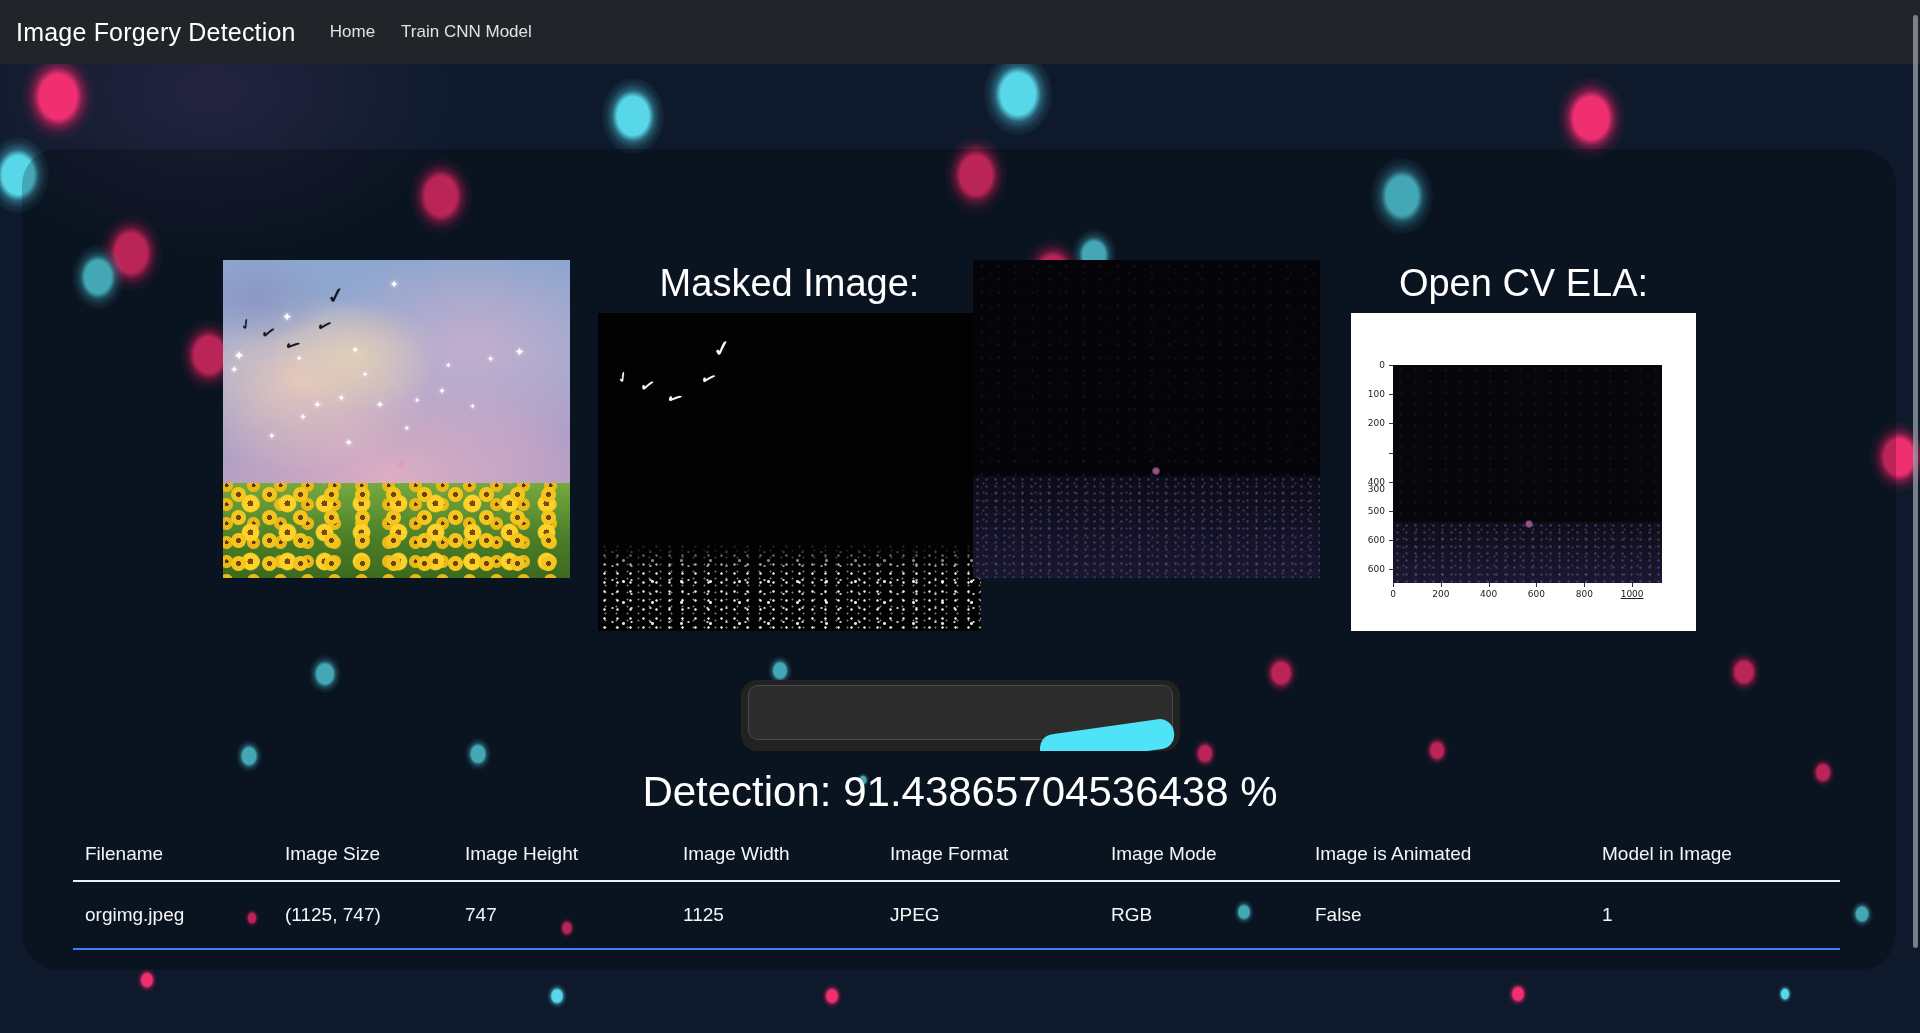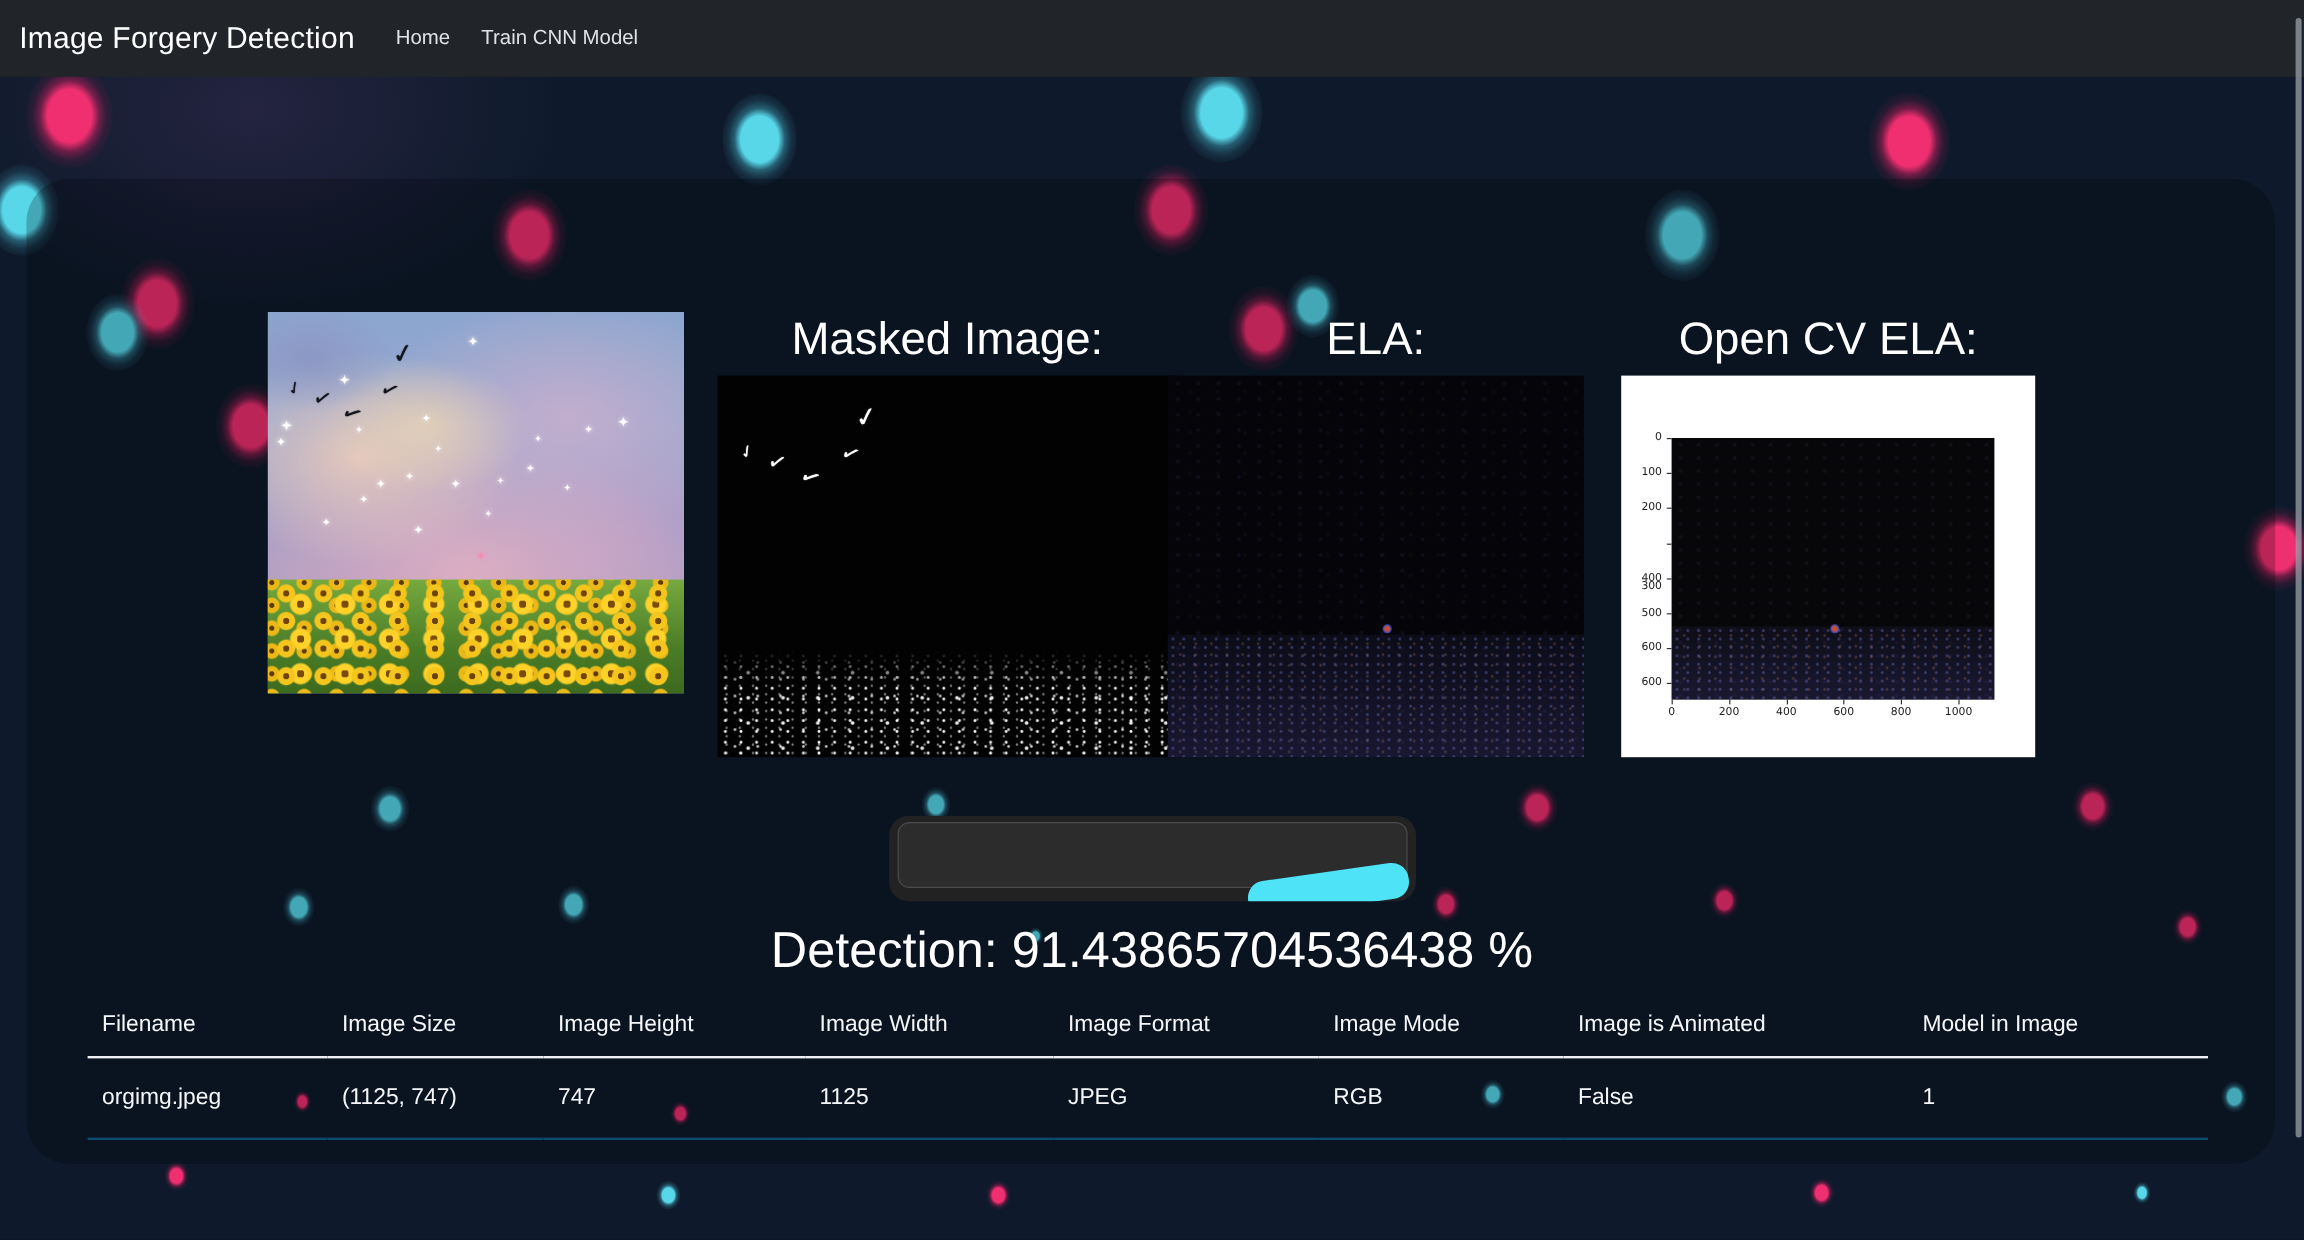--- a/index.html
+++ b/index.html
@@ -67,21 +67,21 @@
   .results-inner{position:absolute;left:7px;right:7px;top:5px;bottom:11px;background:#2c2c2d;
            border:1px solid #4b4b4b;border-radius:10px;z-index:1}
   .results-cyan{position:absolute;right:4px;bottom:4px;width:135px;height:30px;background:var(--resacc,#4fe3f7);
            border-radius:14px;transform:rotate(-8deg);transform-origin:100% 100%;z-index:2}
   .results-text{position:relative;z-index:3;font-size:40px;margin-bottom:8px;color:#fff}
   .confidence{position:absolute;left:0;top:768px;width:100%;text-align:center;font-size:42px;color:#fff;z-index:6}
   .infotable{position:absolute;left:73px;top:828px;width:1767px;border-collapse:collapse;
              color:#f4f6f8;font-size:19px;z-index:6}
   .infotable th{height:52px;border-bottom:2px solid #eef1f4;font-weight:400;padding:0 0 0 12px;
                 text-align:left;vertical-align:middle}
-  .infotable td{height:66px;border-bottom:2px solid #0c4a6e;padding:0 0 0 12px;vertical-align:middle}
+  .infotable td{height:66px;border-bottom:2px solid #3b82f6;padding:0 0 0 12px;vertical-align:middle}
   .sb-thumb{position:absolute;right:2px;top:15px;width:5px;height:933px;background:#9aa0a8;
             border-radius:3px;opacity:.75;z-index:50}
 </style>
 </head>
 <body>
 
 <div class="glowA"></div>
 <div id="particles">
     <div class="dot pink" style="left: 22px; top: 52.5px; width: 72px; height: 87px;"></div>
     <div class="dot pink" style="left: 99.8px; top: 215.3px; width: 62.4px; height: 75.4px;"></div>
@@ -169,21 +169,20 @@
         <span class="bird" style="left: 5%; top: 18%; font-size: 14px; transform: rotate(-30deg); color: rgb(255, 255, 255);">✓</span>
         <span class="bird" style="left: 11%; top: 20%; font-size: 18px; transform: rotate(15deg); color: rgb(255, 255, 255);">✓</span>
         <span class="bird" style="left: 27%; top: 18%; font-size: 18px; transform: rotate(25deg); color: rgb(255, 255, 255);">✓</span>
         <span class="bird" style="left: 18%; top: 24%; font-size: 19px; transform: rotate(35deg); color: rgb(255, 255, 255);">✓</span>
       </div>
     <div class="speckles"></div>
   </div>
 </div>
 
 <div class="fig" style="left:973px;width:347px">
-  <h2>ELA:</h2>
   <div class="imgbox elafill">
     <div class="ela-low"></div>
     <div class="ela-spot"></div>
   </div>
 </div>
 
 <div class="fig" style="left:1351px;width:345px">
   <h2>Open CV ELA:</h2>
   <div class="imgbox whitebox" id="whitebox">
     <div class="plot">
@@ -209,21 +208,21 @@
       <div class="tick-label" style="left: 27px; top: 277px; width: 30px; text-align: center;">0</div>
       <div class="tick-mark" style="left: 42px; top: 270px; width: 1px; height: 4px;"></div>
       <div class="tick-label" style="left: 74.8222px; top: 277px; width: 30px; text-align: center;">200</div>
       <div class="tick-mark" style="left: 89.8222px; top: 270px; width: 1px; height: 4px;"></div>
       <div class="tick-label" style="left: 122.644px; top: 277px; width: 30px; text-align: center;">400</div>
       <div class="tick-mark" style="left: 137.644px; top: 270px; width: 1px; height: 4px;"></div>
       <div class="tick-label" style="left: 170.467px; top: 277px; width: 30px; text-align: center;">600</div>
       <div class="tick-mark" style="left: 185.467px; top: 270px; width: 1px; height: 4px;"></div>
       <div class="tick-label" style="left: 218.289px; top: 277px; width: 30px; text-align: center;">800</div>
       <div class="tick-mark" style="left: 233.289px; top: 270px; width: 1px; height: 4px;"></div>
-      <div class="tick-label" style="left: 266.111px; top: 277px; width: 30px; text-align: center;">1000</div>
+      <div class="tick-label" style="left: 266.111px; top: 277px; width: 30px; text-align: center; text-decoration: underline;">1000</div>
       <div class="tick-mark" style="left: 281.111px; top: 270px; width: 1px; height: 4px;"></div>
     </div>
 </div>
 
 <div class="results">
   <div class="results-inner"></div>
   <div class="results-cyan"></div>
 </div>
 
 <div class="confidence">Detection: 91.43865704536438 %</div>

